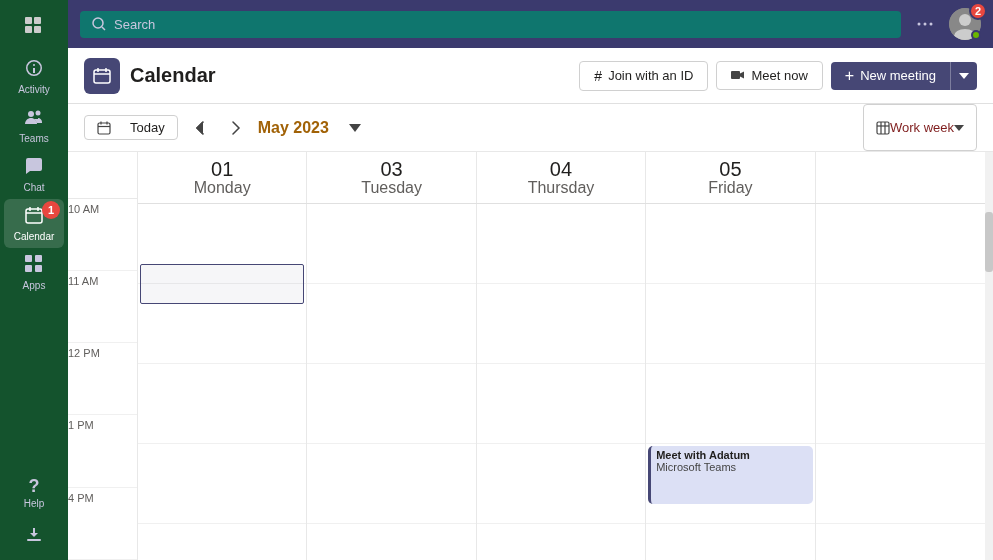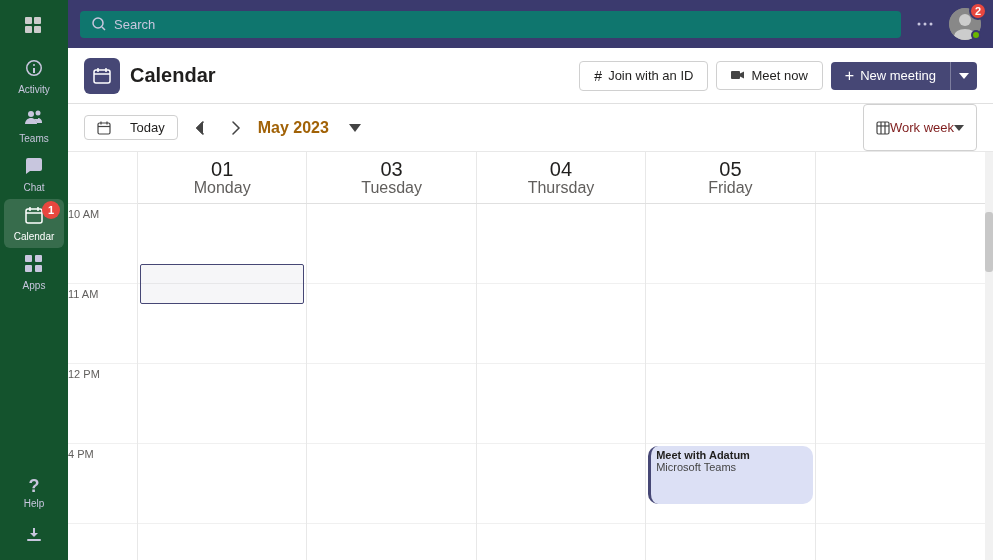--- a/index.html
+++ b/index.html
@@ -374,21 +374,21 @@
       border-radius: 2px;
     }
 
     
     .cal-event {
       position: absolute;
       left: 2px;
       right: 2px;
       background: #dce0f5;
       border-left: 3px solid #464775;
-      border-radius: 10px;
+      border-radius: 5px;
       padding: 3px 5px;
       font-size: 11px;
       cursor: pointer;
     }
     .event-title {
       font-weight: 600;
       color: #201f1e;
     }
     .event-sub {
       color: #444;
@@ -607,20 +607,23 @@
       <div class="time-slot">
         <span>10 AM</span>
       </div>
       <div class="time-slot">
         <span>11 AM</span>
       </div>
       <div class="time-slot">
         <span>12 PM</span>
       </div>
       <div class="time-slot">
+        <span>1 PM</span>
+      </div>
+      <div class="time-slot">
         <span>4 PM</span>
       </div>
     </div>
 
     <div class="days-area">
 
       <div class="days-header">
         <div class="day-header-cell">
           <span class="day-num">01</span>
           <span class="day-name">Monday</span>

